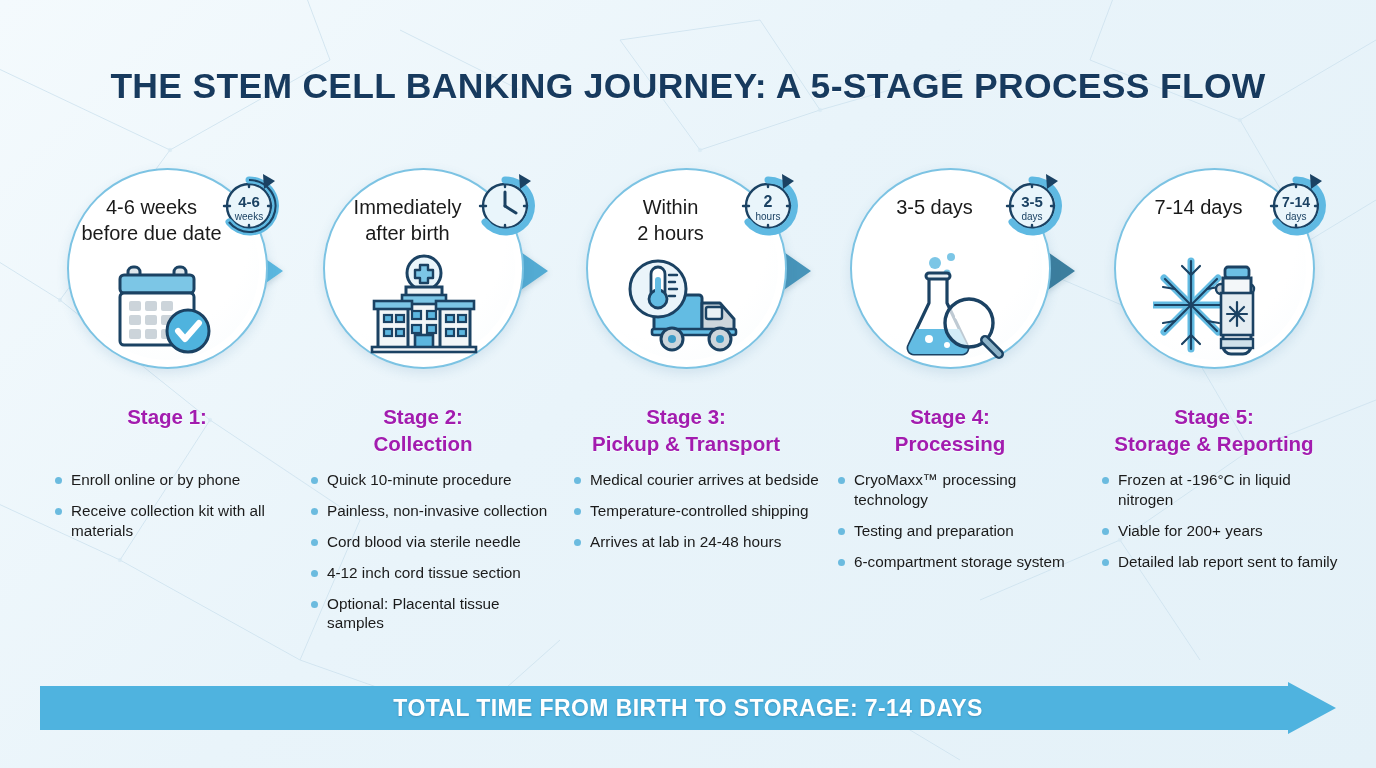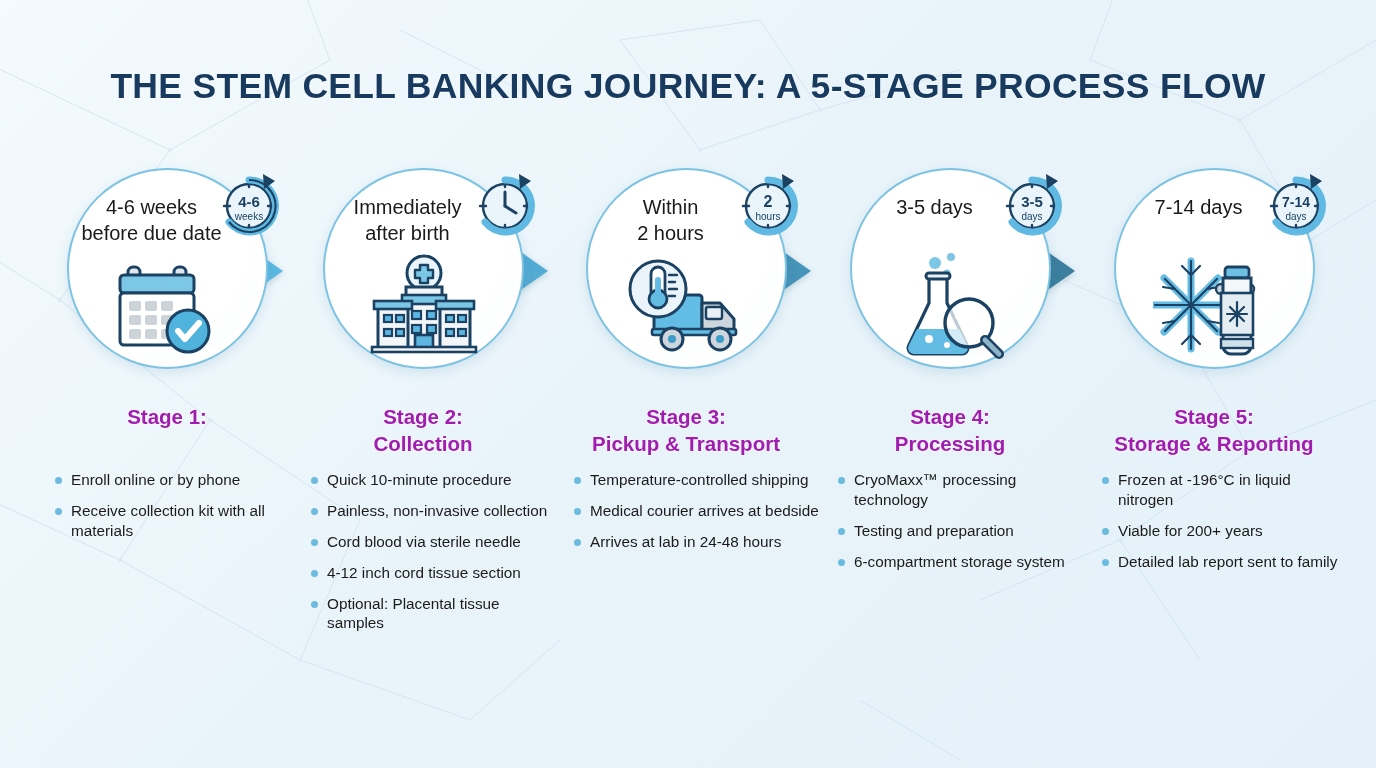--- a/index.html
+++ b/index.html
@@ -343,25 +343,25 @@
           </svg>
         </div>
       </div>
       <div class="stage-head">
         <div>Stage 3:</div>
         <div>Pickup &amp; Transport</div>
       </div>
       <div class="bullets">
         <div class="bullet">
             <span class="dot"></span>
+            <span class="btext">Medical courier arrives at bedside</span>
+          </div>
+        <div class="bullet">
+            <span class="dot"></span>
             <span class="btext">Temperature-controlled shipping</span>
-          </div>
-        <div class="bullet">
-            <span class="dot"></span>
-            <span class="btext">Medical courier arrives at bedside</span>
           </div>
         <div class="bullet">
             <span class="dot"></span>
             <span class="btext">Arrives at lab in 24-48 hours</span>
           </div>
       </div>
     </div>
 
     <div class="stage s4">
       <div class="circle-wrap">
@@ -494,14 +494,20 @@
           </div>
         <div class="bullet">
             <span class="dot"></span>
             <span class="btext">Detailed lab report sent to family</span>
           </div>
       </div>
     </div>
 
   </div>
 
+  <div class="banner">
+    <svg width="1296" height="52" viewBox="0 0 1296 52" preserveAspectRatio="none">
+      <path d="M0 4 H1248 V0 L1296 26 L1248 52 V48 H0 Z" fill="#4fb3df"></path>
+    </svg>
+    <div class="banner-label">TOTAL TIME FROM BIRTH TO STORAGE: 7-14 DAYS</div>
+  </div>
 
 </div>
 
 </body></html>

